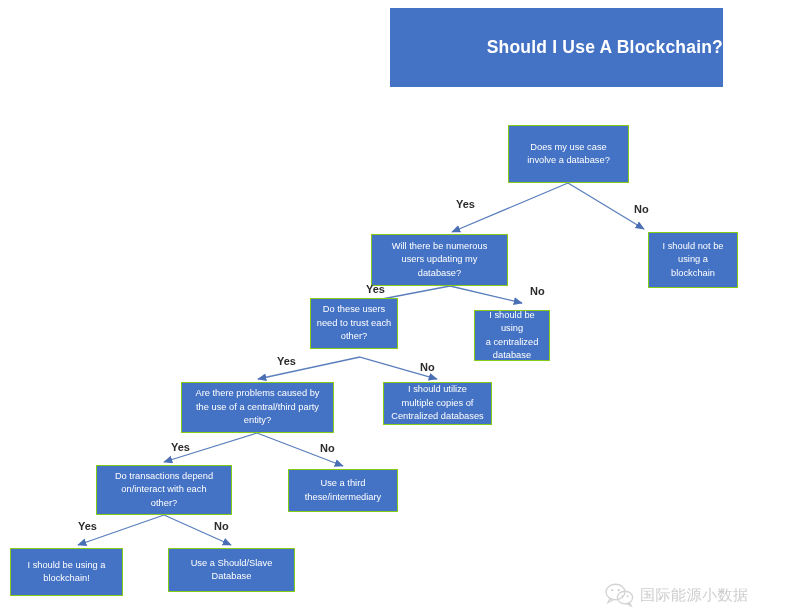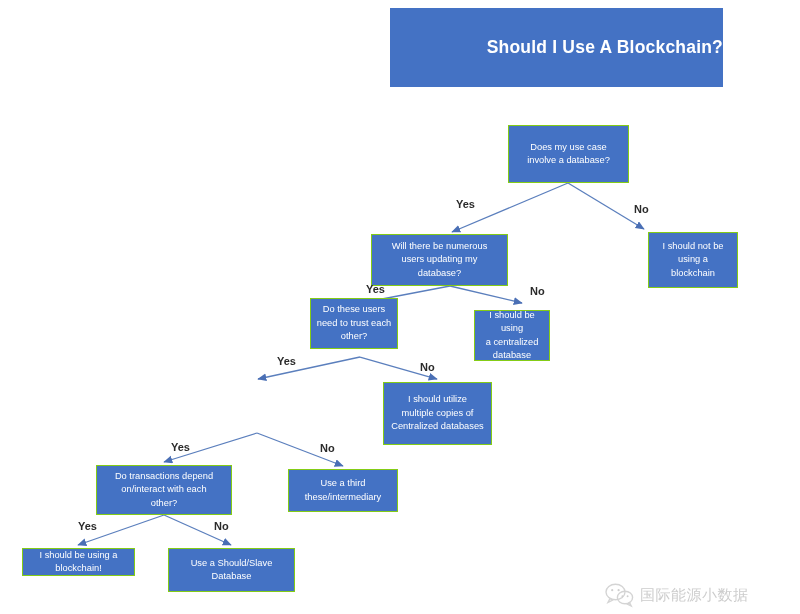--- a/index.html
+++ b/index.html
@@ -151,39 +151,44 @@
 need to trust each
 other?</div>
   </div>
 
   <div class="node" style="left:474px; top:310px; width:76px; height:51px;">
     <div class="node-text">I should be using
 a centralized
 database</div>
   </div>
 
-
-  <div class="node" style="left:383px; top:382px; width:109px; height:63px;">
+  <div class="node" style="left:181px; top:382px; width:153px; height:51px;">
+    <div class="node-text">Are there problems caused by
+the use of a central/third party
+entity?</div>
+  </div>
+
+  <div class="node" style="left:383px; top:382px; width:109px; height:43px;">
     <div class="node-text">I should utilize
 multiple copies of
 Centralized databases</div>
   </div>
 
   <div class="node" style="left:96px; top:465px; width:136px; height:50px;">
     <div class="node-text">Do transactions depend
 on/interact with each
 other?</div>
   </div>
 
   <div class="node" style="left:288px; top:469px; width:110px; height:43px;">
     <div class="node-text">Use a third
 these/intermediary</div>
   </div>
 
-  <div class="node" style="left:22px; top:548px; width:113px; height:28px;">
+  <div class="node" style="left:10px; top:548px; width:113px; height:48px;">
     <div class="node-text">I should be using a
 blockchain!</div>
   </div>
 
   <div class="node" style="left:168px; top:548px; width:127px; height:44px;">
     <div class="node-text">Use a Should/Slave
 Database</div>
   </div>
 
   <div class="edge-label" style="left:456px; top:198px;">Yes</div>

